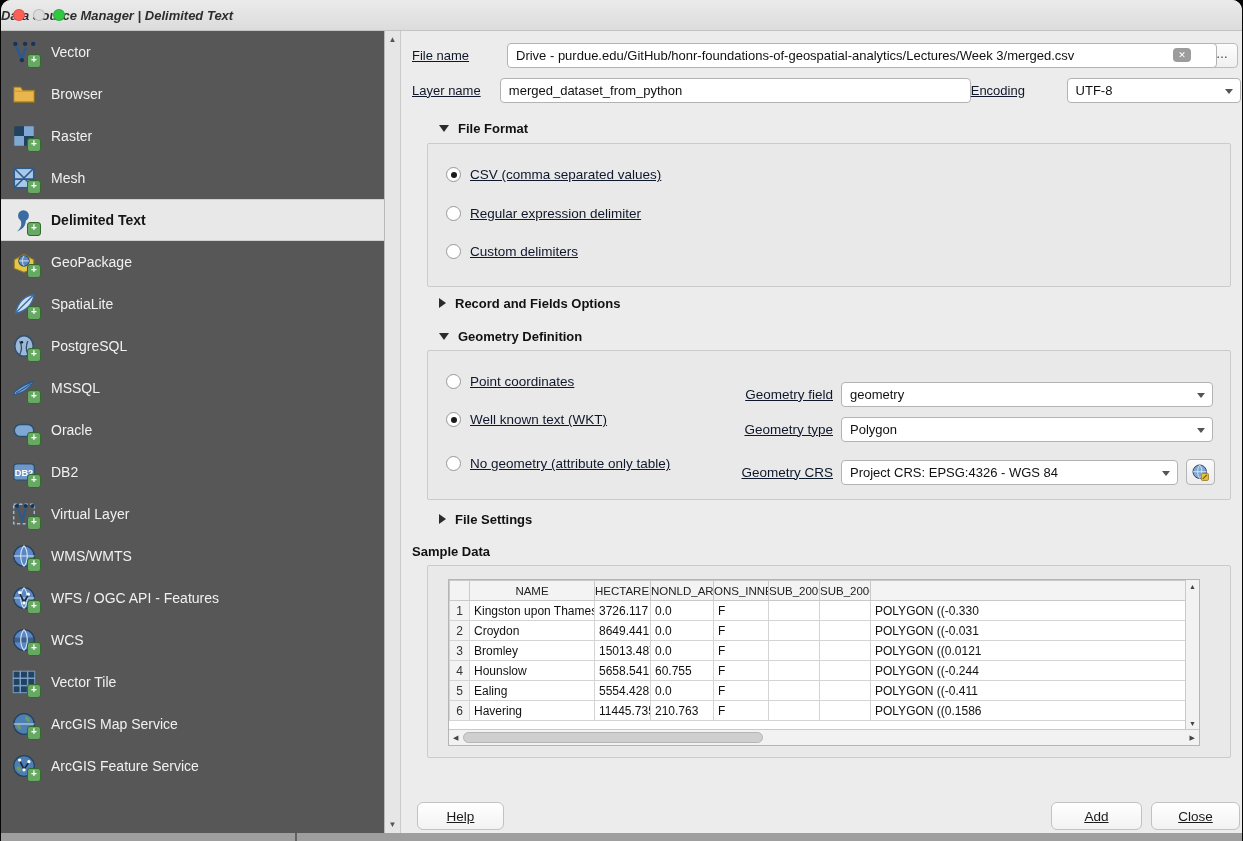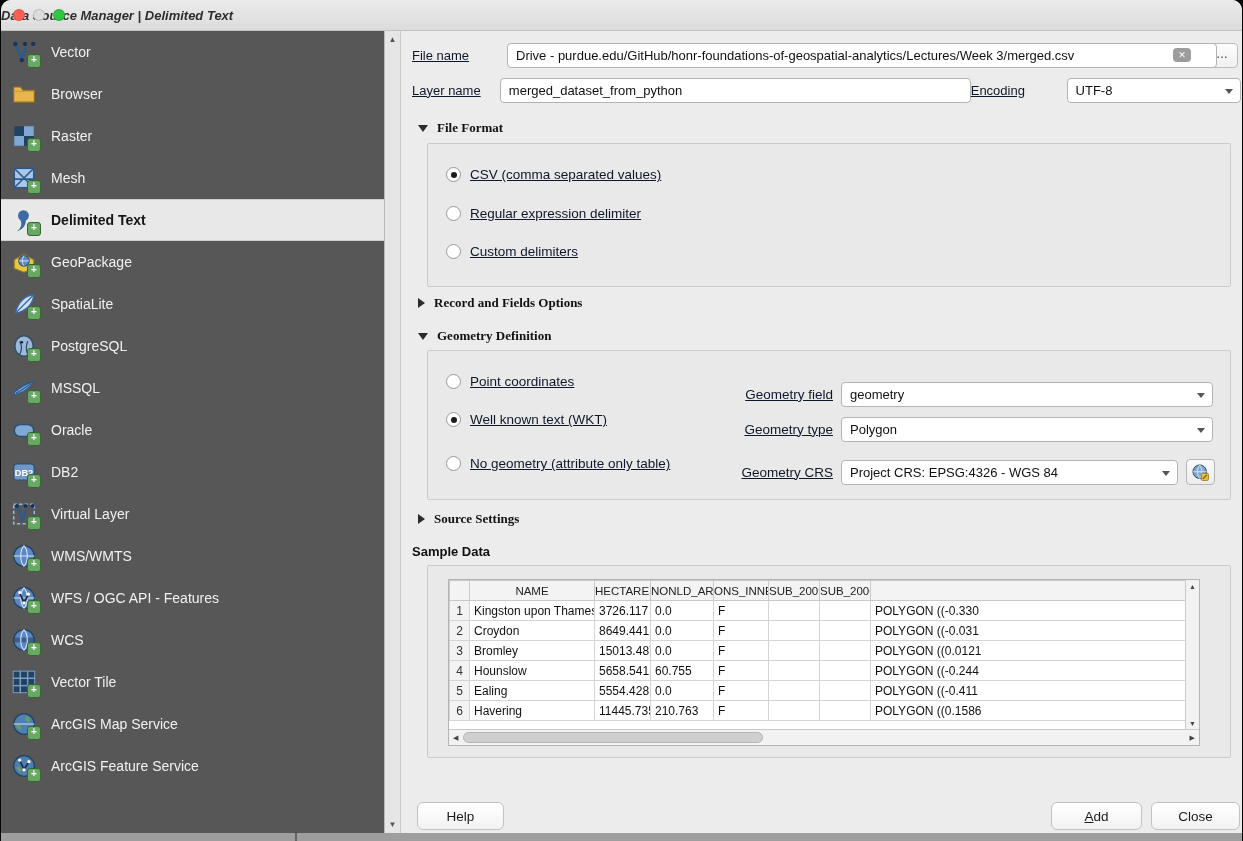--- a/index.html
+++ b/index.html
@@ -65,22 +65,22 @@
   #encoding-label { margin-left:auto; margin-right:8px; }
 
   .combo { position:relative; background:#fff; border:1px solid #b3b3b3; border-radius:4px;
            height:25px; display:flex; align-items:center; padding:0 20px 0 8px;
            font-size:13px; color:#111; white-space:nowrap; overflow:hidden; }
   .combo .arrow { position:absolute; right:7px; top:10px; width:0; height:0;
            border-left:4px solid transparent; border-right:4px solid transparent;
            border-top:5px solid #555; }
   #encoding-combo { width:178px; }
 
-  .section-header { position:absolute; left:16px; display:flex; align-items:center; gap:9px;
-                    height:16px; cursor:pointer;font-family:Liberation Serif, serif; }
+  .section-header { position:absolute; left:37px; display:flex; align-items:center; gap:9px;
+                    height:16px; cursor:pointer; }
   .section-header .title { font-size:13px; font-weight:bold; color:#111; }
   .tri { width:0; height:0; }
   .tri.open { border-left:5px solid transparent; border-right:5px solid transparent;
               border-top:7px solid #2b2b2b; }
   .tri.closed { border-top:5px solid transparent; border-bottom:5px solid transparent;
                 border-left:7px solid #2b2b2b; }
 
   .groupbox { position:absolute; left:25px; width:804px; background:#e9e9e9;
               border:1px solid #cbcbcb; border-radius:2px; }
   #group-fileformat { top:112px; height:144px; }
@@ -121,21 +121,21 @@
   #vscroll .scroll-arrow { font-size:7px; color:#444; }
   #hscroll { position:absolute; left:0; bottom:0; width:100%; height:16px;
              background:#f2f2f2; border-top:1px solid #c9c9c9; }
   #hscroll .h-arrow { position:absolute; top:4px; font-size:7px; color:#444; }
   #h-thumb { position:absolute; left:14px; top:2px; width:300px; height:11px;
              background:#cfcfcf; border:1px solid #b5b5b5; border-radius:6px; }
 
   
   .btn { position:absolute; top:771px; height:28px; background:linear-gradient(#ffffff,#f2f2f2);
          border:1px solid #c2c2c2; border-radius:6px; font-size:13.5px; color:#1a1a1a;
-         display:flex; align-items:center; justify-content:center; cursor:pointer; }
+         display:flex; align-items:center; justify-content:center; cursor:pointer;text-decoration:underline; }
   #help-btn  { left:15px;  width:87px; }
   #add-btn   { left:649px; width:91px; }
   #close-btn { left:749px; width:89px; }
   #add-btn .mn { display:block; }
   #add-btn .mn::first-letter { text-decoration:underline; }
 
   
   #understrip { position:absolute; left:1px; top:833px; width:1241px; height:8px;
                 background:#9e9e9e; }
   #understrip .tick { position:absolute; left:294px; top:0; width:2px; height:8px;
@@ -461,21 +461,21 @@
               <circle cx="11" cy="11" r="8.5" fill="#7fa8d4" stroke="#23425f" stroke-width="1.2"></circle>
               <path d="M2.5 11 H19.5 M11 2.5 C7.5 6.5 7.5 15.5 11 19.5 M11 2.5 C14.5 6.5 14.5 15.5 11 19.5" stroke="#e8f0f8" stroke-width="1" fill="none"></path>
               <rect x="13" y="13" width="9" height="9" rx="1.5" fill="#e8c23a" stroke="#8a6d1f" stroke-width="1"></rect>
               <path d="M15 20 L20 15" stroke="#6d5514" stroke-width="1.4"></path>
             </svg>
         </div>
       </div>
 
       <div class="section-header" style="top:480px">
         <span class="tri closed"></span>
-        <span class="title">Source Settings</span>
+        <span class="title">File Settings</span>
       </div>
 
       <div id="sampledata-label">Sample Data</div>
       <div class="groupbox" id="group-sample">
         <div id="table-frame">
           <table id="grid">
             <colgroup>
               <col style="width:20px">
                 <col style="width:125px">
                 <col style="width:56px">

